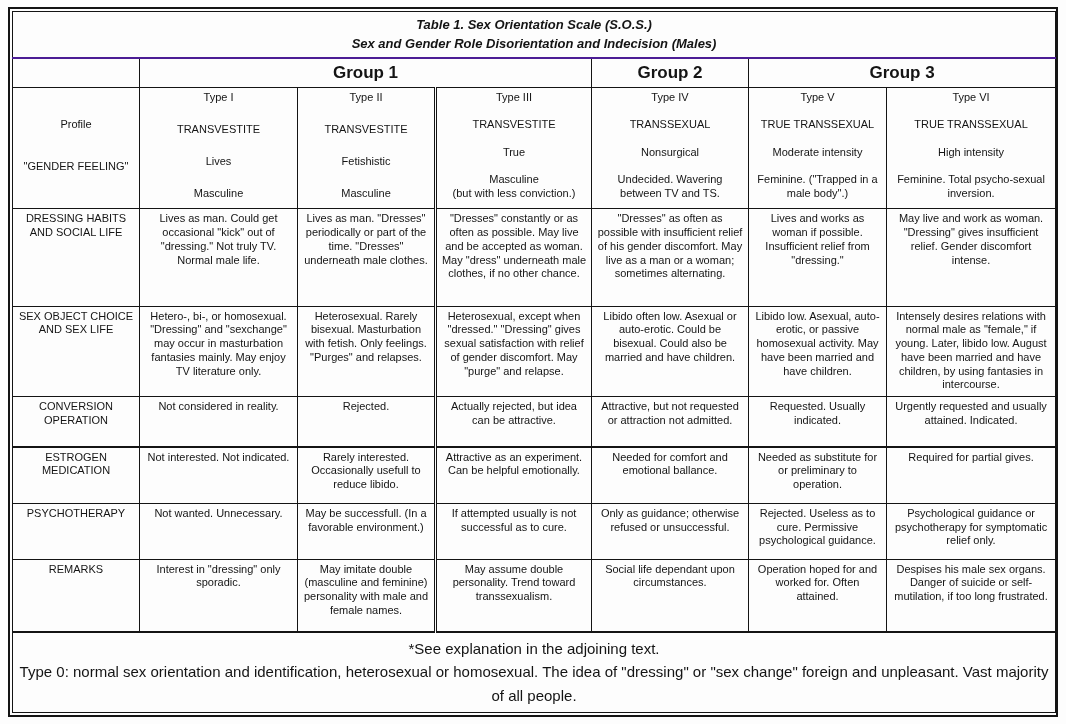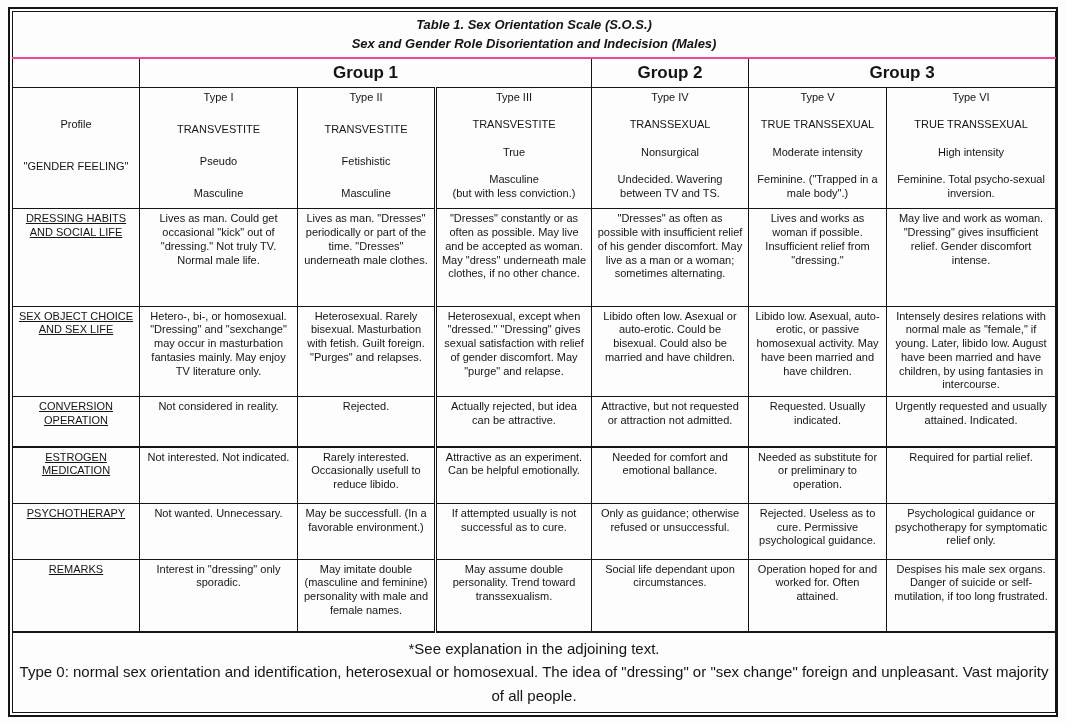--- a/index.html
+++ b/index.html
@@ -32,21 +32,21 @@
     overflow: hidden;
   }
   
   tr.title-row td {
     font-weight: bold;
     font-style: italic;
     font-size: 13px;
     line-height: 1.45;
     vertical-align: middle;
     white-space: pre-line;
-    border-bottom: 2px solid #ec4899;
+    border-bottom: 2px solid #4c1d95;
   }
   
   tr.group-row td {
     font-weight: bold;
     vertical-align: middle;
     font-size: 17px;
   }
   
   .stack {
     height: 110px;
@@ -68,21 +68,21 @@
   
   .dl { border-left: 3px double #141414; }
   
   tr.footnote-row td {
     text-align: center;
     vertical-align: top;
     padding: 4px 0;
     line-height: 1.55;
     font-size: 15px;
   }
-  .rowlabel { text-transform: none; text-decoration: underline; }
+  .rowlabel { text-transform: none; }
 </style>
 </head>
 <body>
 
 <div class="frame">
   <div class="outer">
     <table class="sos">
       <colgroup>
         <col style="width:127px">
         <col style="width:158px">
@@ -112,21 +112,21 @@
             <div></div>
             <div>Profile</div>
             <div>"GENDER FEELING"</div>
             <div></div>
           </div>
         </td>
         <td>
           <div class="stack">
             <div>Type I</div>
             <div>TRANSVESTITE</div>
-            <div>Pseudo</div>
+            <div>Lives</div>
             <div class="pre">Masculine</div>
           </div>
         </td>
         <td>
           <div class="stack">
             <div>Type II</div>
             <div>TRANSVESTITE</div>
             <div>Fetishistic</div>
             <div class="pre">Masculine</div>
           </div>
@@ -172,21 +172,21 @@
         <td>Lives as man. "Dresses" periodically or part of the time. "Dresses" underneath male clothes.</td>
         <td class="dl">"Dresses" constantly or as often as possible. May live and be accepted as woman. May "dress" underneath male clothes, if no other chance.</td>
         <td>"Dresses" as often as possible with insufficient relief of his gender discomfort. May live as a man or a woman; sometimes alternating.</td>
         <td>Lives and works as woman if possible. Insufficient relief from "dressing."</td>
         <td>May live and work as woman. "Dressing" gives insufficient relief. Gender discomfort intense.</td>
       </tr>
 
       <tr style="height:89px">
         <td class="rowlabel">SEX OBJECT CHOICE AND SEX LIFE</td>
         <td>Hetero-, bi-, or homosexual. "Dressing" and "sexchange" may occur in masturbation fantasies mainly. May enjoy TV literature only.</td>
-        <td>Heterosexual. Rarely bisexual. Masturbation with fetish. Guilt foreign. "Purges" and relapses.</td>
+        <td>Heterosexual. Rarely bisexual. Masturbation with fetish. Only feelings. "Purges" and relapses.</td>
         <td class="dl">Heterosexual, except when "dressed." "Dressing" gives sexual satisfaction with relief of gender discomfort. May "purge" and relapse.</td>
         <td>Libido often low. Asexual or auto-erotic. Could be bisexual. Could also be married and have children.</td>
         <td>Libido low. Asexual, auto-erotic, or passive homosexual activity. May have been married and have children.</td>
         <td>Intensely desires relations with normal male as "female," if young. Later, libido low. August have been married and have children, by using fantasies in intercourse.</td>
       </tr>
 
 
       <tr class="conversion-row" style="height:49px">
         <td class="rowlabel">CONVERSION OPERATION</td>
         <td>Not considered in reality.</td>
@@ -197,21 +197,21 @@
         <td>Urgently requested and usually attained. Indicated.</td>
       </tr>
 
       <tr style="height:56px">
         <td class="rowlabel">ESTROGEN MEDICATION</td>
         <td>Not interested. Not indicated.</td>
         <td>Rarely interested. Occasionally usefull to reduce libido.</td>
         <td class="dl">Attractive as an experiment. Can be helpful emotionally.</td>
         <td>Needed for comfort and emotional ballance.</td>
         <td>Needed as substitute for or preliminary to operation.</td>
-        <td>Required for partial relief.</td>
+        <td>Required for partial gives.</td>
       </tr>
 
       <tr style="height:55px">
         <td class="rowlabel">PSYCHOTHERAPY</td>
         <td>Not wanted. Unnecessary.</td>
         <td>May be successfull. (In a favorable environment.)</td>
         <td class="dl">If attempted usually is not successful as to cure.</td>
         <td>Only as guidance; otherwise refused or unsuccessful.</td>
         <td>Rejected. Useless as to cure. Permissive psychological guidance.</td>
         <td>Psychological guidance or psychotherapy for symptomatic relief only.</td>

